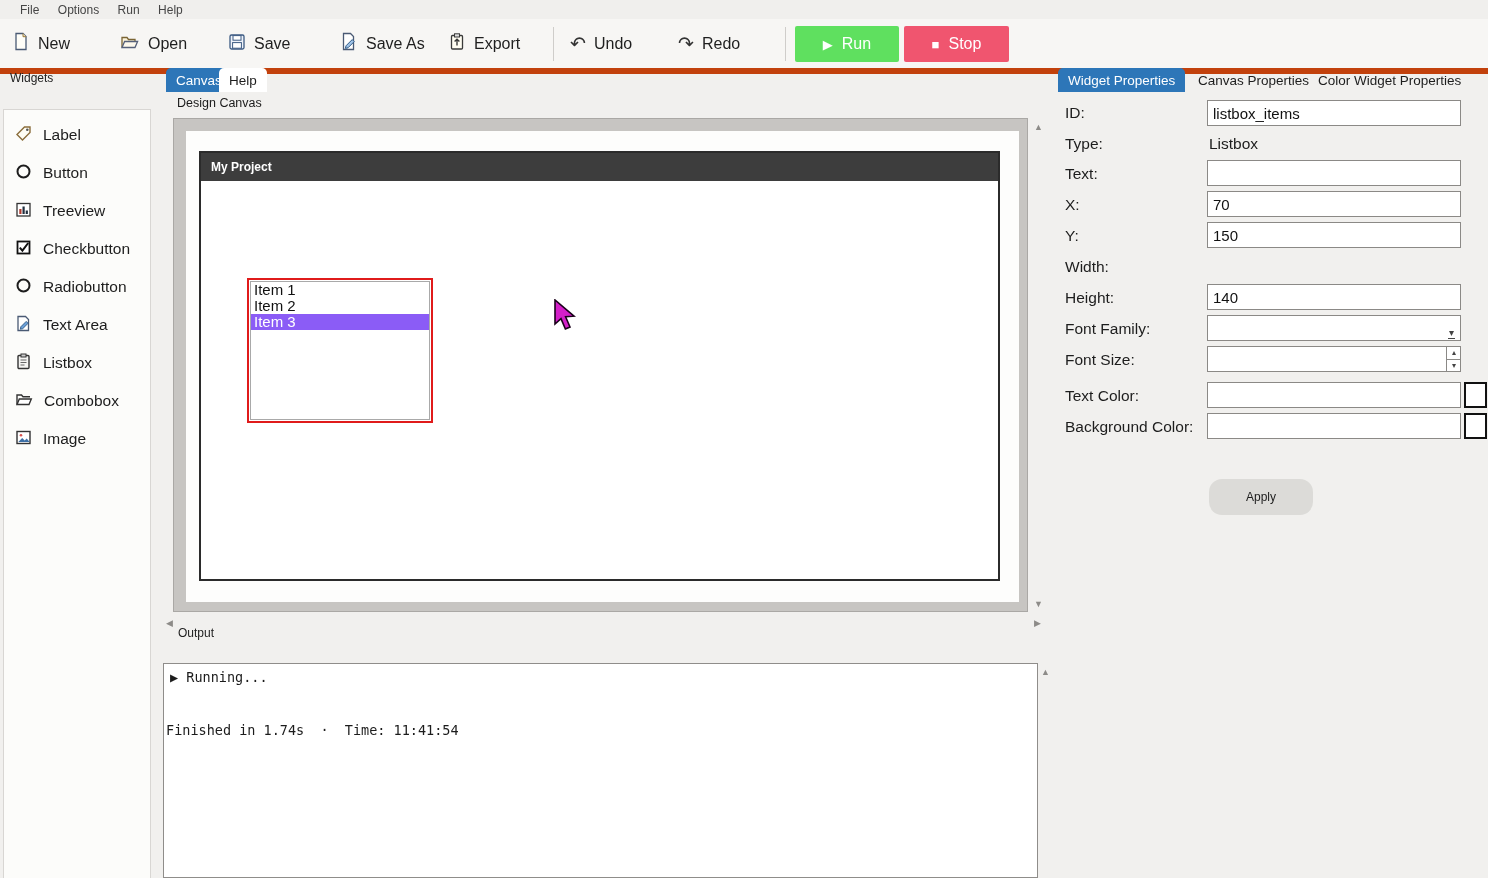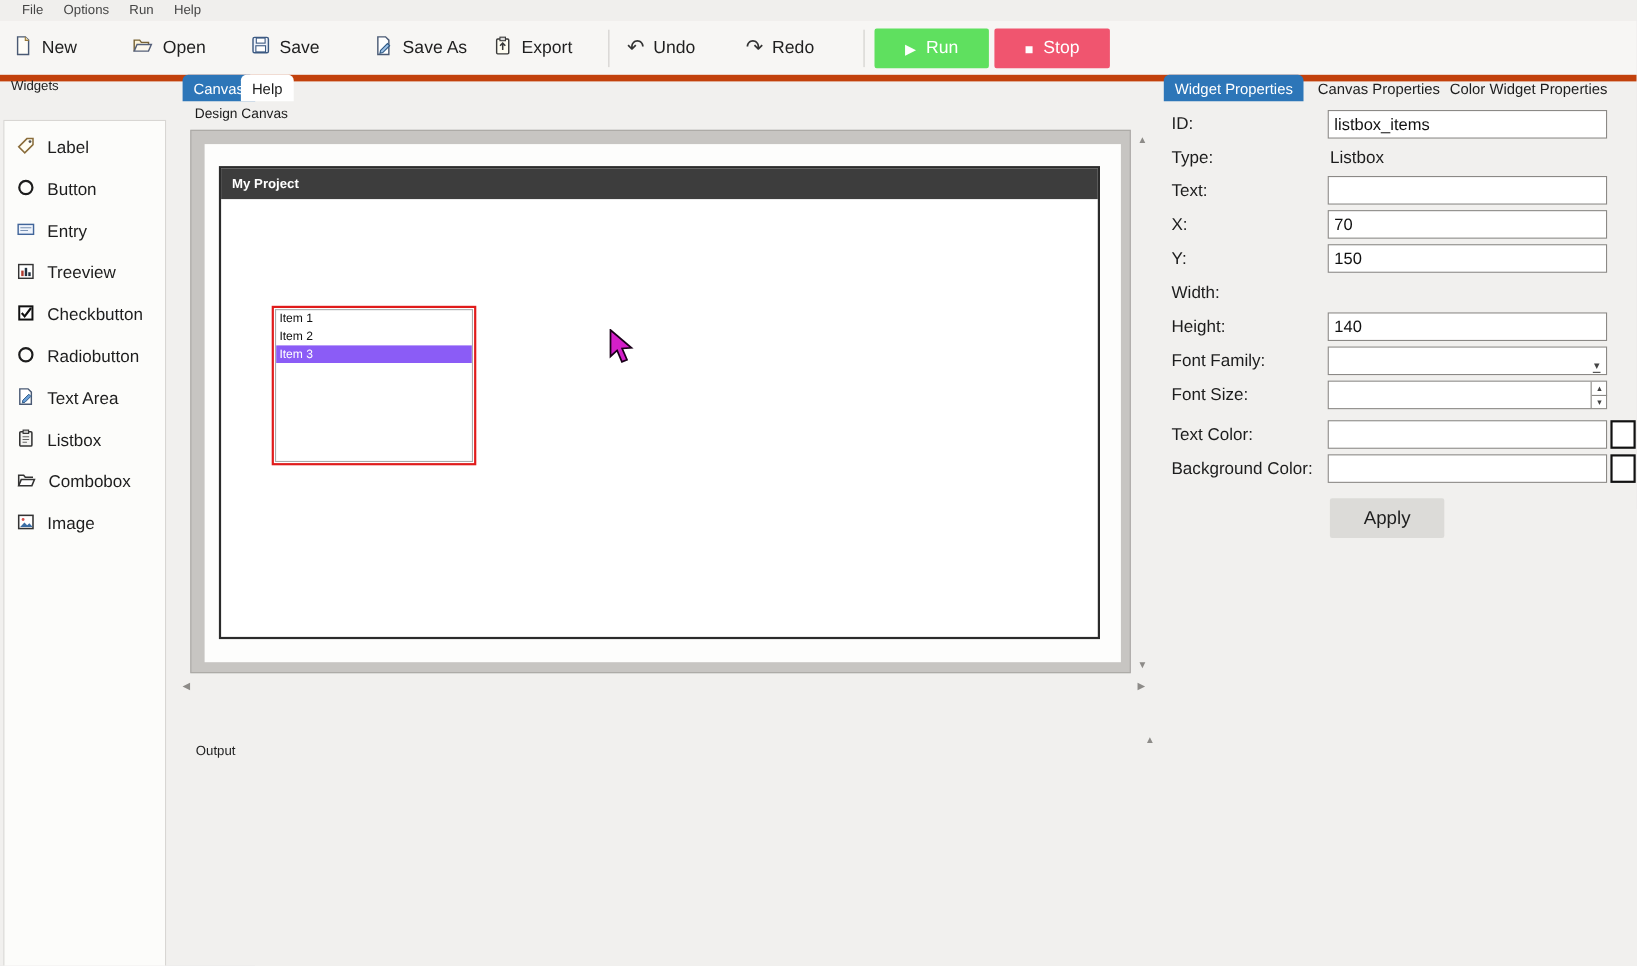--- a/index.html
+++ b/index.html
@@ -34,49 +34,49 @@
   .design-label{position:absolute;left:177px;top:96px;font-size:12.5px;color:#1b1b1b;}
 
   
   .viewport{position:absolute;left:173px;top:118px;width:855px;height:494px;background:#c7c5c2;border:1px solid #aaa8a5;box-sizing:border-box;}
   .page{position:absolute;left:12px;top:12px;width:833px;height:471px;background:#fdfdfc;}
   .preview-win{position:absolute;left:13px;top:20px;width:801px;height:430px;border:2px solid #2b2b2b;box-sizing:border-box;background:#fff;}
   .titlebar{height:28px;background:#3d3d3d;display:flex;align-items:center;}
   .titlebar span{color:#fff;font-size:12px;font-weight:bold;margin-left:10px;}
   .lb-sel{position:absolute;left:46px;top:125px;width:186px;height:145px;border:2px solid #e01b1b;box-sizing:border-box;}
   .lb{position:absolute;left:1px;top:1px;right:1px;bottom:1px;background:#fff;border:1px solid #a9a9a9;overflow:hidden;}
-  .lb-row{height:16px;line-height:16px;font-size:11px;color:#111;padding-left:3px;}
+  .lb-row{height:16px;line-height:16px;font-size:15px;color:#111;padding-left:3px;}
   .lb-row.sel{background:#8b5cf6;color:#fff;}
 
   
   .sarrow{position:absolute;font-size:9px;color:#8d8b88;line-height:1;cursor:pointer;}
 
   
   .cursor{position:absolute;left:553px;top:299px;pointer-events:none;}
 
   
-  .output-title{position:absolute;left:178px;top:675px;font-size:12px;color:#222;}
+  .output-title{position:absolute;left:178px;top:626px;font-size:12px;color:#222;}
   .outbox{position:absolute;left:163px;top:663px;width:875px;height:215px;background:#fff;border:1px solid #8f8d8a;box-sizing:border-box;
     font-family:"DejaVu Sans Mono",monospace;font-size:13.5px;color:#1c1c1c;}
   .outline1{position:absolute;left:6px;top:5px;white-space:pre;}
   .outline2{position:absolute;left:2px;top:58px;white-space:pre;}
 
   
   .prop-label{position:absolute;left:1065px;font-size:15.5px;color:#1d1d1d;}
   .prop-input{position:absolute;left:1207px;width:254px;height:26px;box-sizing:border-box;border:1px solid #8b8986;background:#fff;
     font-family:"Liberation Sans",sans-serif;font-size:15px;color:#111;padding:0 5px;}
   .prop-static{position:absolute;left:1209px;font-size:15.5px;color:#1d1d1d;}
   .combo-arrow{position:absolute;left:1445px;width:15px;height:24px;cursor:pointer;color:#444;font-size:10px;text-align:center;}
   .combo-arrow .a{position:absolute;bottom:1px;left:3px;border-bottom:1px solid #444;padding:0 1px;}
   .spin{position:absolute;left:1446px;width:14px;height:24px;border-left:1px solid #8b8986;cursor:pointer;}
   .spin div{height:12px;font-size:8px;color:#444;text-align:center;line-height:12px;}
   .spin div:first-child{border-bottom:1px solid #8b8986;}
   .swatch{position:absolute;left:1464px;width:23px;height:26px;box-sizing:border-box;border:2px solid #111;background:#fff;cursor:pointer;}
-  .applybtn{position:absolute;left:1209px;top:453px;width:104px;height:36px;background:#dcdbd8;border:none;border-radius:2px;
-    font-family:"Liberation Sans",sans-serif;font-size:17px;color:#1d1d1d;cursor:pointer;}
+  .applybtn{position:absolute;left:1209px;top:479px;width:104px;height:36px;background:#dcdbd8;border:none;border-radius:13px;
+    font-family:"Liberation Sans",sans-serif;font-size:12px;color:#1d1d1d;cursor:pointer;}
 </style>
 </head>
 <body>
 
 <div id="app">
 
   <div class="menubar">
     <span>File</span>
     <span>Options</span>
     <span>Run</span>
@@ -162,27 +162,20 @@
             <path d="M2 9.5L9.5 2H15v5.5L7.5 15z" fill="#fffef4" stroke="#8a6d3b" stroke-width="1.4"></path>
             <circle cx="12.3" cy="4.7" r="1.3" fill="#555"></circle>
           </svg></span>
       <span>Label</span>
     </div>
     <div class="sbitem">
       <span><svg width="17" height="17" viewBox="0 0 17 17">
             <circle cx="8.5" cy="8.5" r="6" fill="none" stroke="#1d1d1d" stroke-width="2"></circle>
           </svg></span>
       <span>Button</span>
-    </div>
-    <div class="sbitem">
-      <span><svg width="17" height="17" viewBox="0 0 17 17">
-            <rect x="1.5" y="4" width="14" height="9" fill="#eef3fb" stroke="#41659a" stroke-width="1.3"></rect>
-            <path d="M3.5 7h10M3.5 9.5h7" stroke="#7a93b5" stroke-width="1"></path>
-          </svg></span>
-      <span>Entry</span>
     </div>
     <div class="sbitem">
       <span><svg width="17" height="17" viewBox="0 0 17 17">
             <rect x="2" y="2.5" width="13" height="12.5" fill="#fff" stroke="#333" stroke-width="1.3"></rect>
             <rect x="4.3" y="8" width="2.2" height="5" fill="#b03a2e"></rect>
             <rect x="7.5" y="5.5" width="2.2" height="7.5" fill="#22303f"></rect>
             <rect x="10.7" y="9.5" width="2.2" height="3.5" fill="#22303f"></rect>
           </svg></span>
       <span>Treeview</span>
     </div>
@@ -257,20 +250,24 @@
   <span class="sarrow" style="left:166px;top:619px">◀</span>
   <span class="sarrow" style="left:1034px;top:619px">▶</span>
 
   <div class="cursor">
     <svg width="26" height="34" viewBox="0 0 26 34">
         <path d="M2 1l0 24 6-5.4 4.4 10.4 4.6-2-4.4-10.2 8.4-.6z" fill="#d41fc9" stroke="#1a001a" stroke-width="1.6"></path>
       </svg>
   </div>
 
   <div class="output-title">Output</div>
+  <div class="outbox">
+    <div class="outline1">▶ Running...</div>
+    <div class="outline2">Finished in 1.74s  ·  Time: 11:41:54</div>
+  </div>
   <span class="sarrow" style="left:1041px;top:668px">▲</span>
 
   <div class="tab active" style="left:1058px">Widget Properties</div>
   <div class="tab bare" style="left:1188px">Canvas Properties</div>
   <div class="tab bare" style="left:1308px">Color Widget Properties</div>
 
   <div class="prop-label" style="top:104px">ID:</div>
   <input class="prop-input" style="top: 100px;" value="listbox_items">
 
   <div class="prop-label" style="top:135px">Type:</div>

